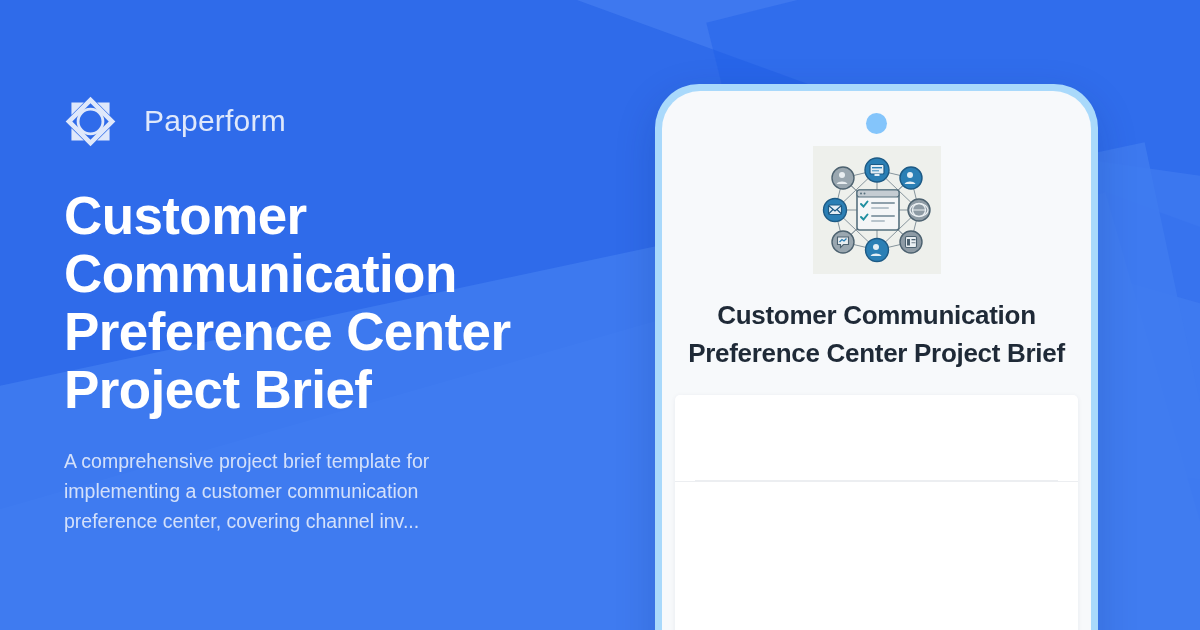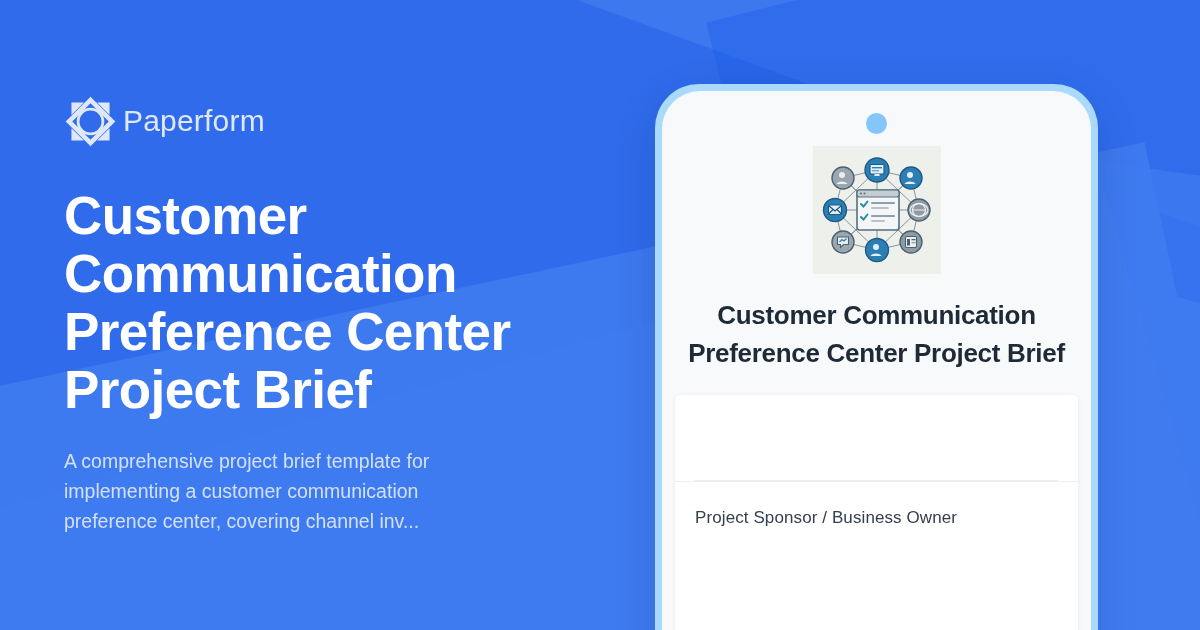--- a/index.html
+++ b/index.html
@@ -67,21 +67,21 @@
     width:540px; height:630px;
     z-index:3;
     display:flex;
     flex-direction:column;
     justify-content:center;
   }
 
   .brand {
     display:flex;
     align-items:center;
-    gap:6px;
+    gap:27px;
     margin-bottom:39px;
   }
   .brand-mark { width:53px; height:53px; display:block; flex:none; }
   .brand-name {
     font-size:30px;
     font-weight:400;
     color:#dfe8fb;
     letter-spacing:.2px;
     white-space:nowrap;
   }
@@ -293,19 +293,18 @@
       </g>
     </svg>
 
     <div class="form-title">Customer Communication Preference Center Project Brief</div>
 
     <div class="form-card">
       <div class="field">
         <div class="field-input"></div>
       </div>
       <div class="field">
-        <div class="field-label">Project Sponsor / Business Owner</div>
         <div class="field-input tall"></div>
       </div>
     </div>
 
   </div>
 </div>
 
 </body></html>

